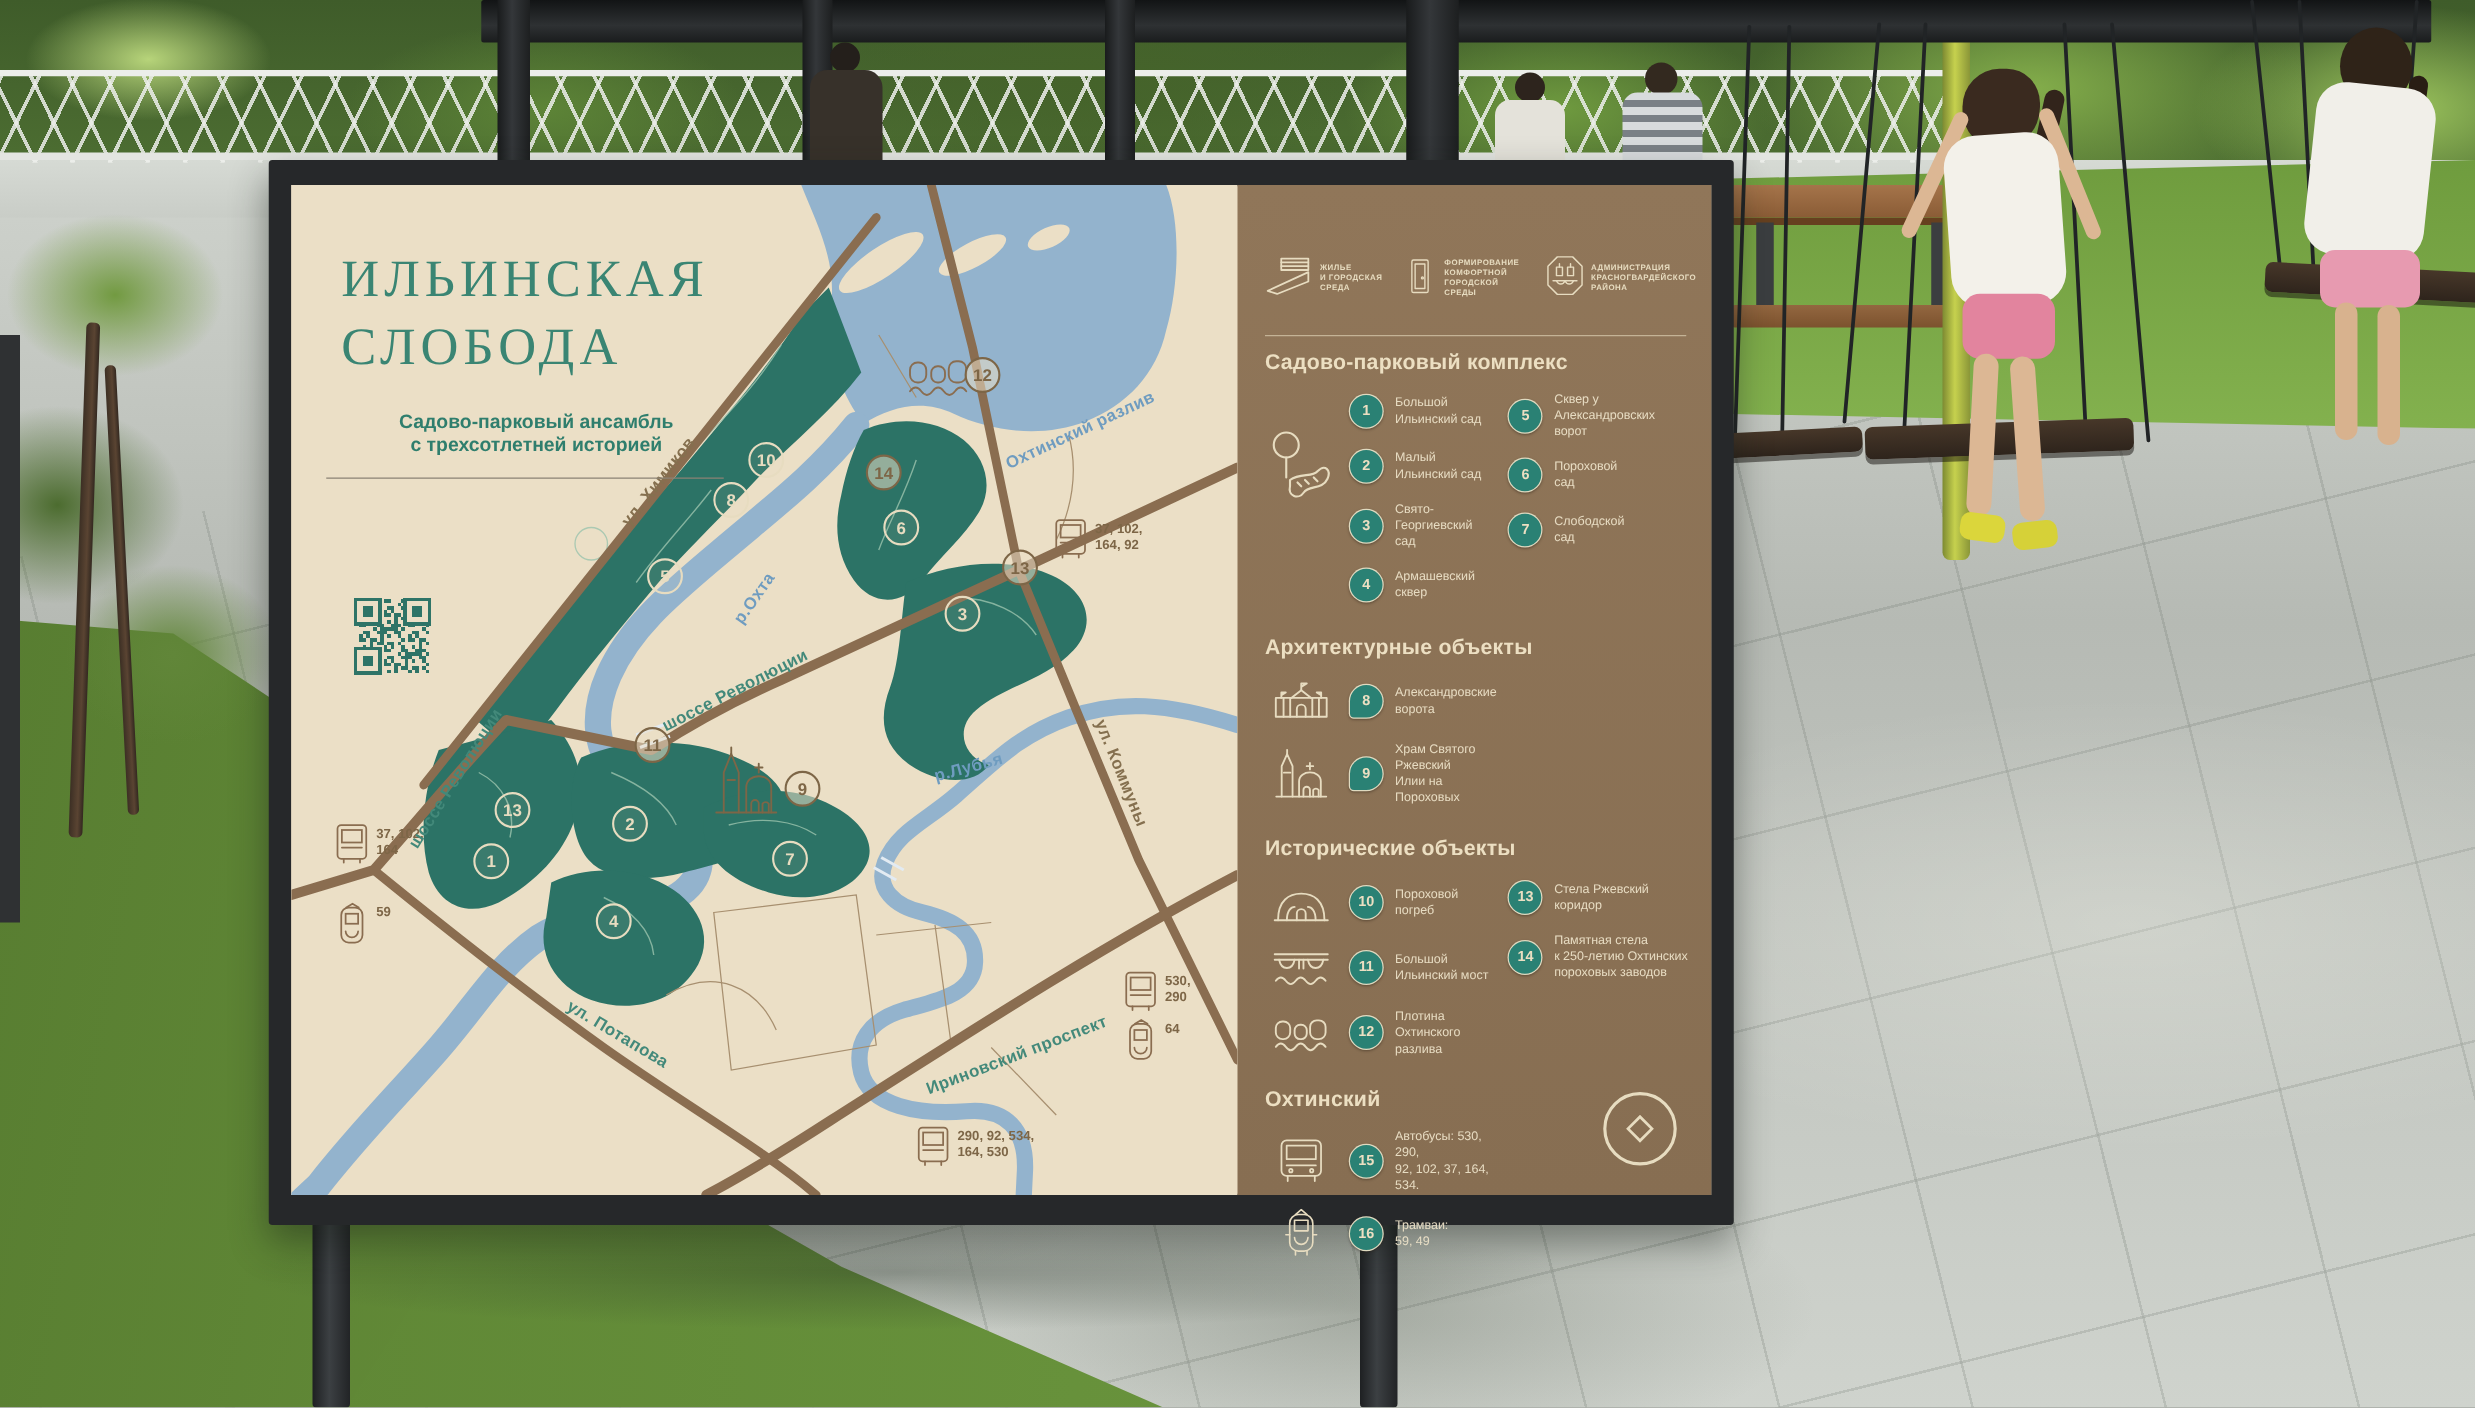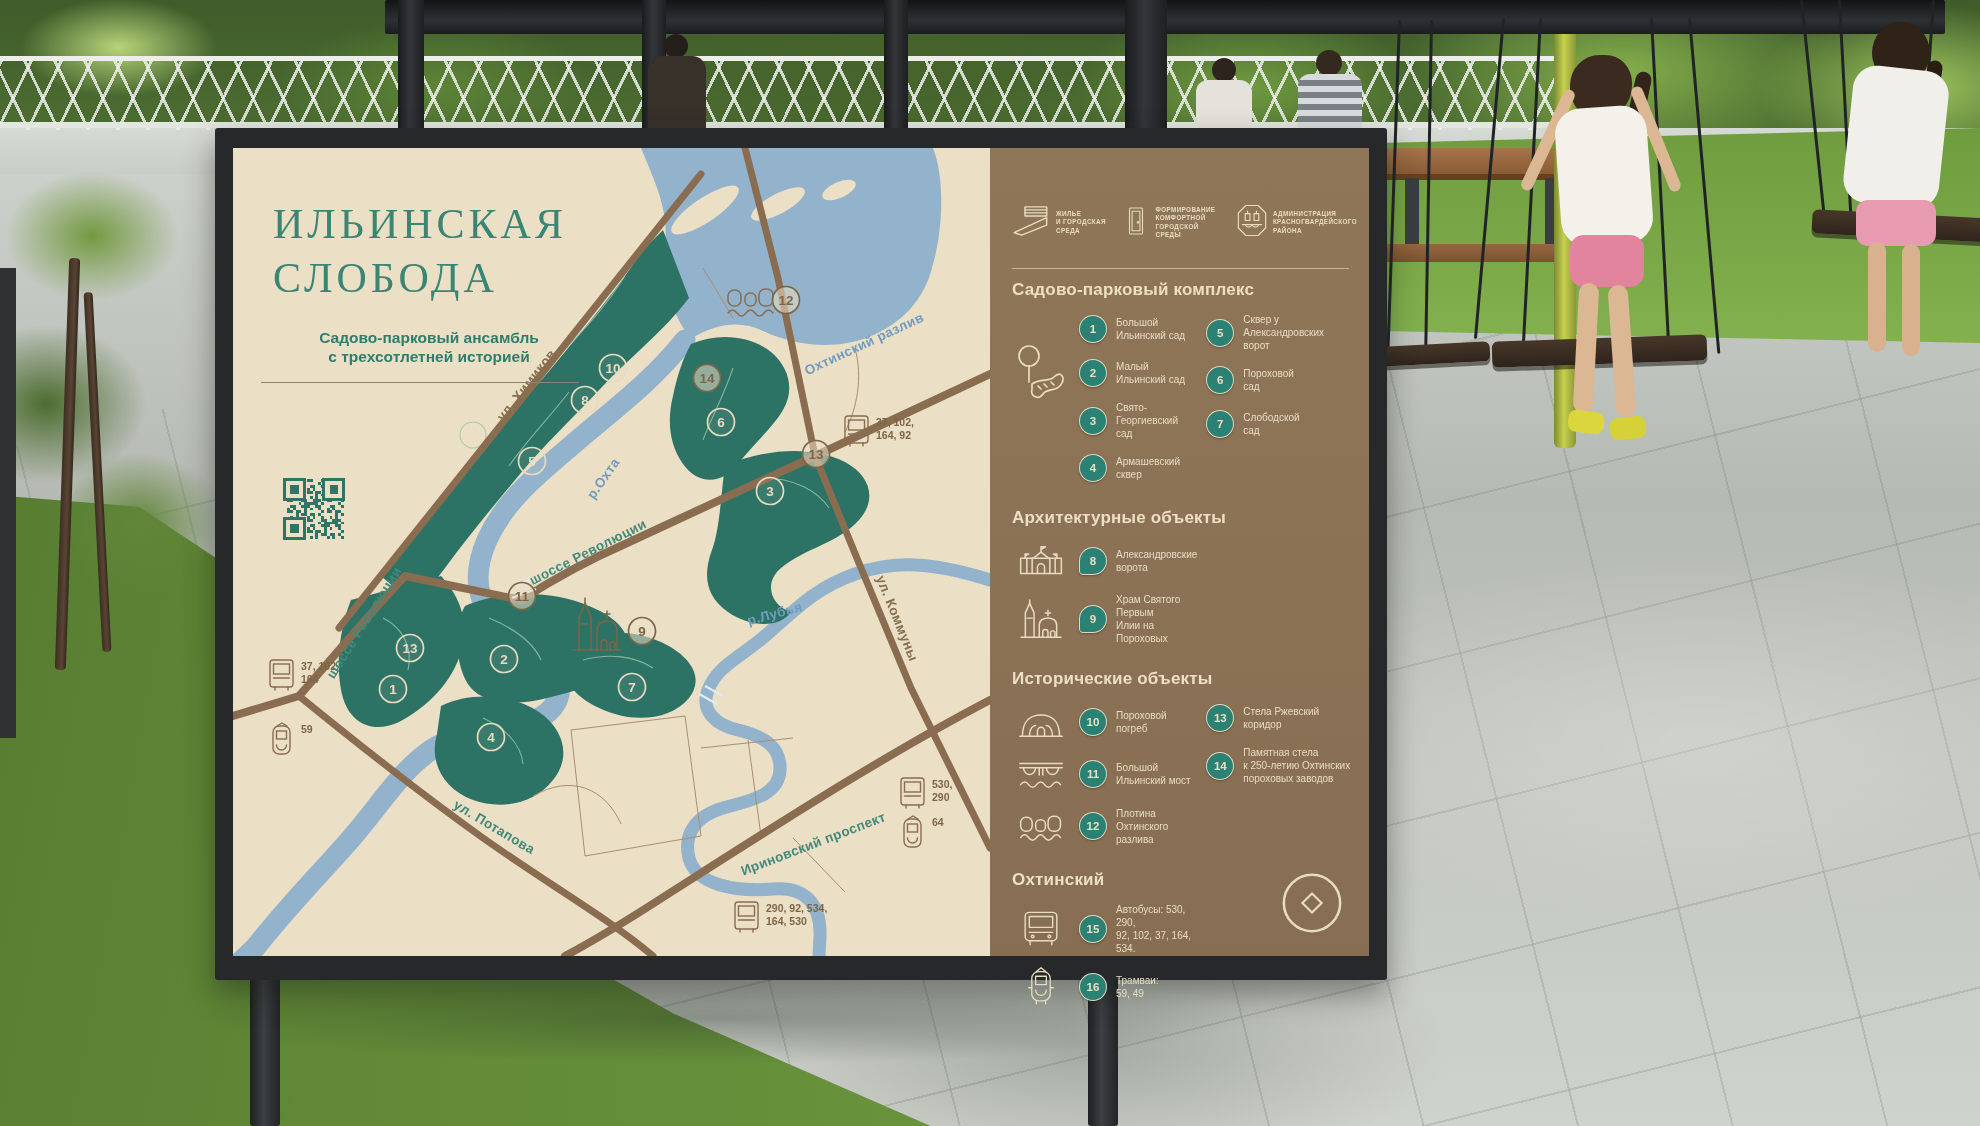--- a/index.html
+++ b/index.html
@@ -666,21 +666,21 @@
                         <path d="M13 5 V1"></path>
                         <path d="M10 22 h6"></path>
                         <path d="M24 44 V30 C24 19 44 19 44 30 V44"></path>
                         <path d="M34 19 V13 M31 16 h6"></path>
                         <path d="M28 44 v-6 a3 3 0 0 1 6 0 v6 M37 44 v-6 a3 3 0 0 1 5 0 v6"></path>
                       </svg>
                     </span>
                     <span class="marker pin">
                       <i>9</i>
                     </span>
-                    <span class="llabel">Храм Святого Первым
+                    <span class="llabel">Храм Святого Ржевский
 Илии на Пороховых</span>
                   </div>
                 </div>
                 <div class="col c1"></div>
               </div>
             </div>
             <div class="lsec">
               <h3>Исторические объекты</h3>
               <div class="cols">
                 <div class="col c0">

